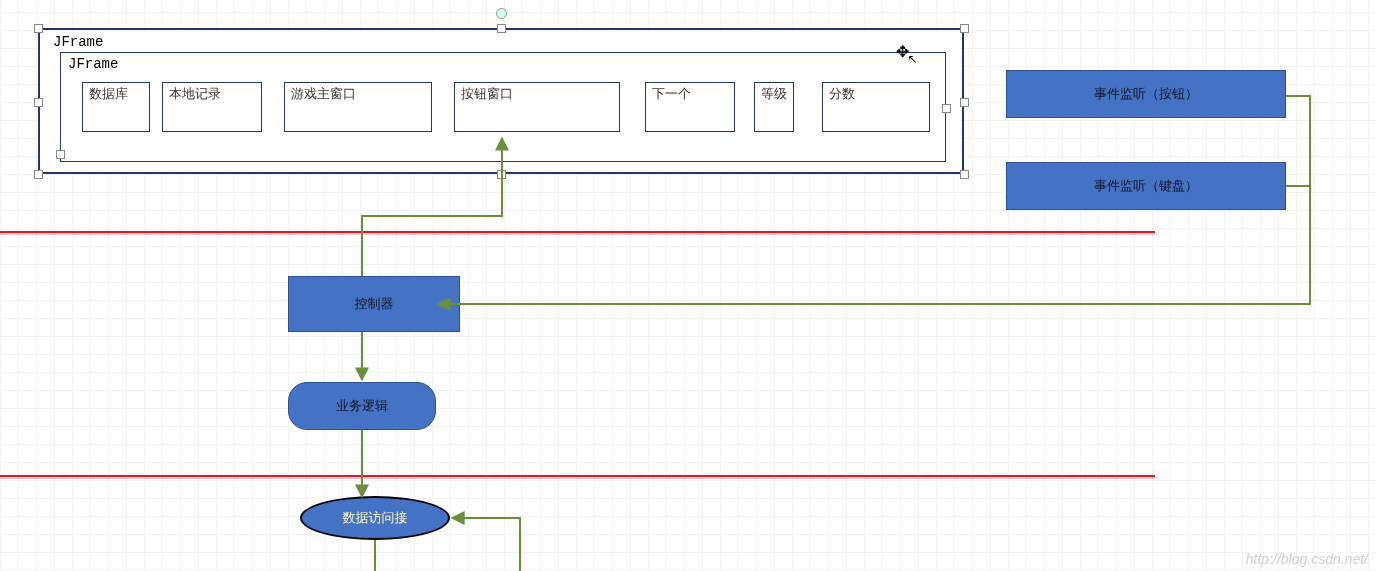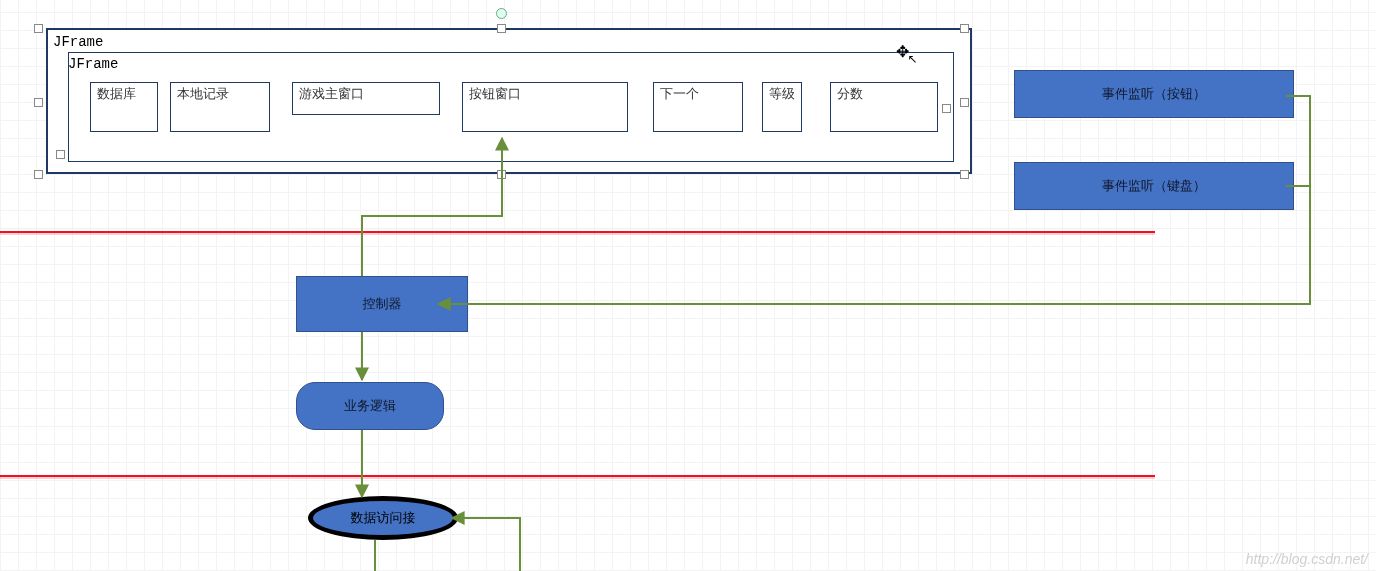--- a/index.html
+++ b/index.html
@@ -3,27 +3,27 @@
 <meta charset="utf-8">
 <style>
   html,body{margin:0;padding:0;width:1376px;height:571px;overflow:hidden;
     font-family:"Microsoft YaHei","SimSun",sans-serif;font-size:13px;
     background:
       repeating-linear-gradient(0deg,#f3f3f3 0,#f3f3f3 1px,transparent 1px,transparent 18px),
       repeating-linear-gradient(90deg,#f3f3f3 0,#f3f3f3 1px,transparent 1px,transparent 18px),
       #fff;
     color:#333;
   }
-  .box{position:absolute;box-sizing:border-box;margin-left:8px;}
+  .box{position:absolute;box-sizing:border-box;}
   .frame-outer{border:2px solid #1f3864;background:rgba(255,255,255,0.9);}
   .frame-inner{border:1.5px solid #1f3864;background:#fff;}
   .panel-box{border:1.5px solid #1f3864;background:#fff;padding:2px 6px;}
   .blue-rect{background:#4472c4;border:1px solid #2f528f;color:#0f172a;
     display:flex;align-items:center;justify-content:center;text-align:center;}
-  .blue-ellipse{background:#4472c4;border:5px solid #000000;color:#000000;
+  .blue-ellipse{background:#4472c4;border:2px solid #000000;color:#fef9c3;
     border-radius:50%;display:flex;align-items:center;justify-content:center;}
   .label{position:absolute;color:#000;font-family:"Courier New",monospace;font-size:14px;}
   .handle{position:absolute;width:7px;height:7px;background:#fff;border:1px solid #888;}
   .rot-handle{position:absolute;width:9px;height:9px;border:1px solid #6a8;
     border-radius:50%;background:#dfe;}
   .move-cursor{position:absolute;font-size:16px;color:#000;}
   .watermark{position:absolute;right:8px;bottom:4px;color:#d0d0d0;
     font-style:italic;font-size:14px;}
   svg.lines{position:absolute;left:0;top:0;width:1376px;height:571px;pointer-events:none;}
 </style>
@@ -35,21 +35,21 @@
 
 <div class="box frame-inner" style="left:60px;top:52px;width:886px;height:110px;"></div>
 <div class="label" style="left:68px;top:56px;">JFrame</div>
 
 <div class="box panel-box" style="left:82px;top:82px;width:68px;height:50px;">
   <span>数据库</span>
 </div>
 <div class="box panel-box" style="left:162px;top:82px;width:100px;height:50px;">
   <span>本地记录</span>
 </div>
-<div class="box panel-box" style="left:284px;top:82px;width:148px;height:33px;">
+<div class="box panel-box" style="left:284px;top:82px;width:148px;height:50px;">
   <span>游戏主窗口</span>
 </div>
 <div class="box panel-box" style="left:454px;top:82px;width:166px;height:50px;">
   <span>按钮窗口</span>
 </div>
 <div class="box panel-box" style="left:645px;top:82px;width:90px;height:50px;">
   <span>下一个</span>
 </div>
 <div class="box panel-box" style="left:754px;top:82px;width:40px;height:50px;">
   <span>等级</span>

